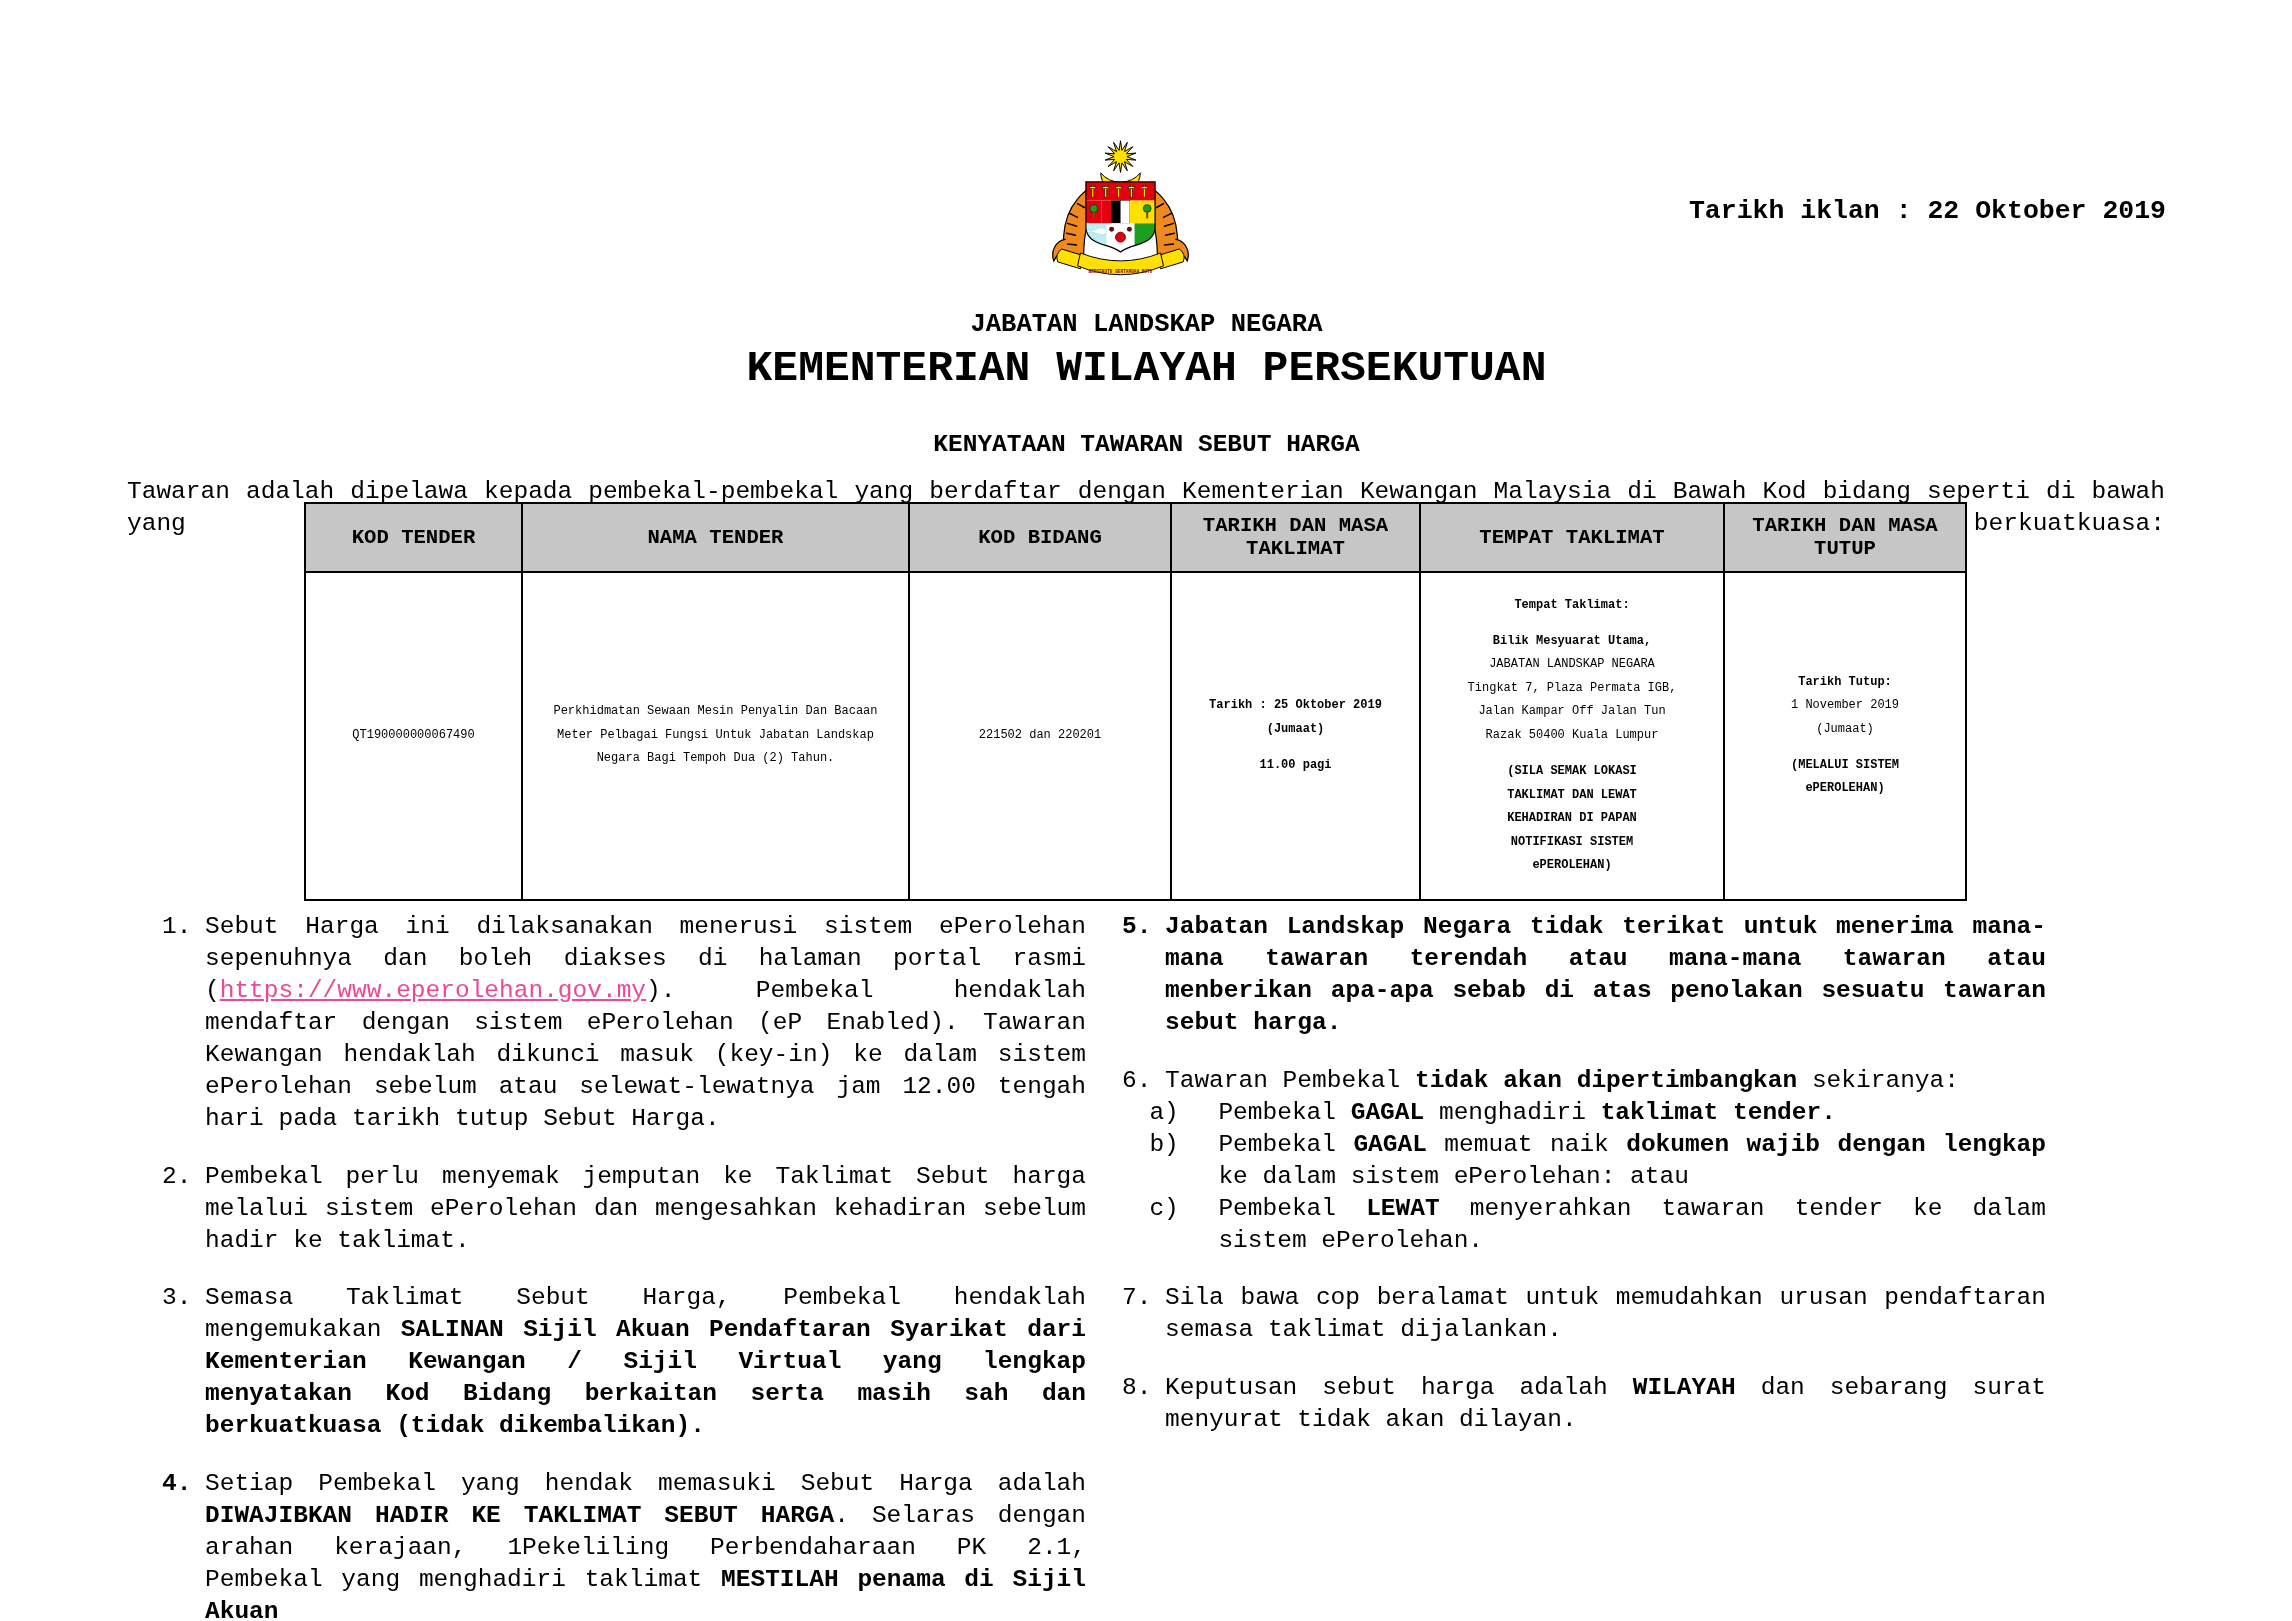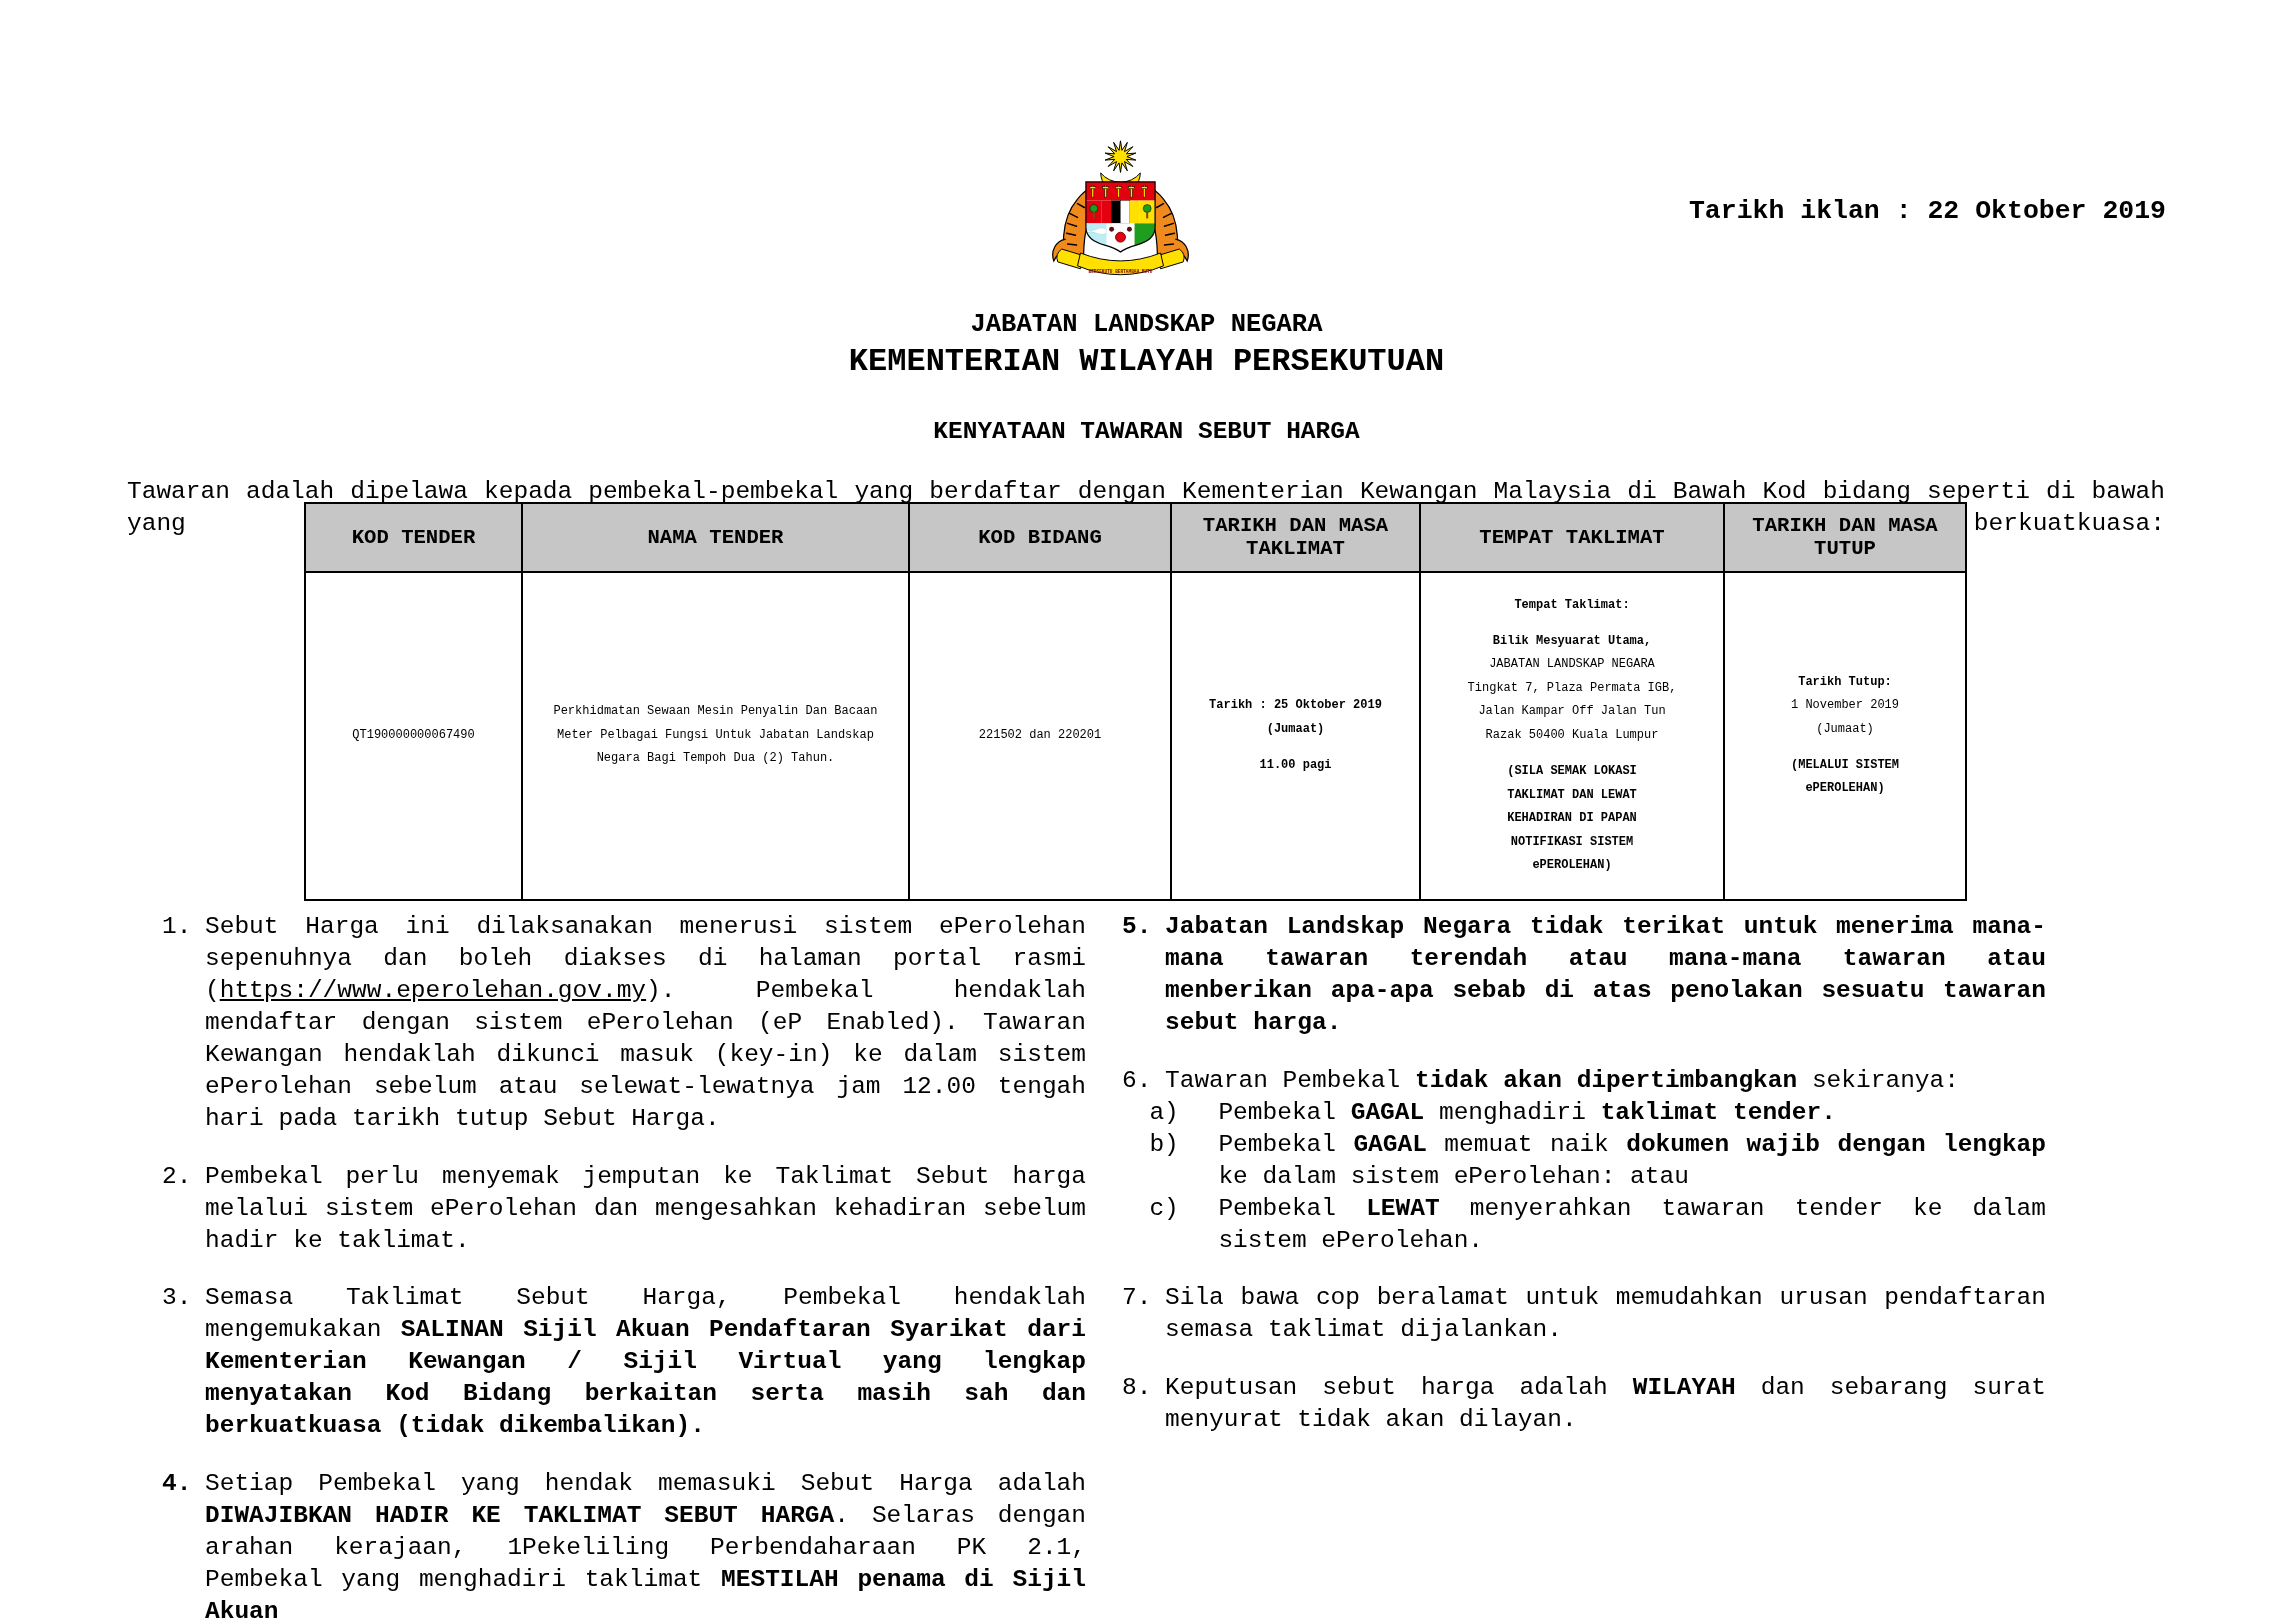--- a/index.html
+++ b/index.html
@@ -5,21 +5,21 @@
   html,body{margin:0;padding:0;background:#fff;}
   .page{
     position:relative;width:2293px;height:1621px;background:#ffffff;
     font-family:Liberation Mono, monospace;color:#000;overflow:hidden;
   }
   
   .logo{position:absolute;left:1034px;top:131px;width:173px;height:155px;}
   .advert-date{position:absolute;right:127px;top:196px;font-size:26.5px;font-weight:bold;}
   .title-block{position:absolute;left:0;top:310px;width:100%;text-align:center;}
   .dept{font-size:25.5px;font-weight:bold;line-height:1.2;}
-  .ministry{font-size:32px;font-weight:bold;line-height:1.2;margin-top:2px;}
+  .ministry{font-size:43px;font-weight:bold;line-height:1.2;margin-top:2px;}
   .subtitle{font-size:24.5px;font-weight:bold;margin-top:37px;}
   
   .intro{
     position:absolute;left:127px;top:451px;width:2038px;
     font-size:24.5px;line-height:32px;text-align:justify;text-align-last:justify;
   }
   
   table.tender{
     position:absolute;left:304px;top:502px;width:1660px;
     border-collapse:collapse;table-layout:fixed;
@@ -47,21 +47,21 @@
   .item{display:flex;margin-bottom:25.5px;}
   .item .num{flex:none;width:43px;}
   .item .num.b{font-weight:bold;}
   .item .txt{flex:1;text-align:justify;}
   .item .txt b{font-weight:bold;}
   .cont-first{margin-top:25.5px;}
   .subitems{margin-top:0;}
   .sub{display:flex;margin-left:27.4px;}
   .sub .letter{flex:none;width:69px;}
   .sub .txt{flex:1;text-align:justify;}
-  a.eplink{color:#000000;text-decoration:underline;}
+  a.eplink{color:#ec4899;text-decoration:underline;}
   
   .motto-text{font-size:9px;fill:#7a0c0c;font-weight:bold;}
 </style>
 </head>
 <body>
 
 <div class="page">
 
   <div class="logo">
     <svg viewBox="0 0 350 300" width="173" height="155">

